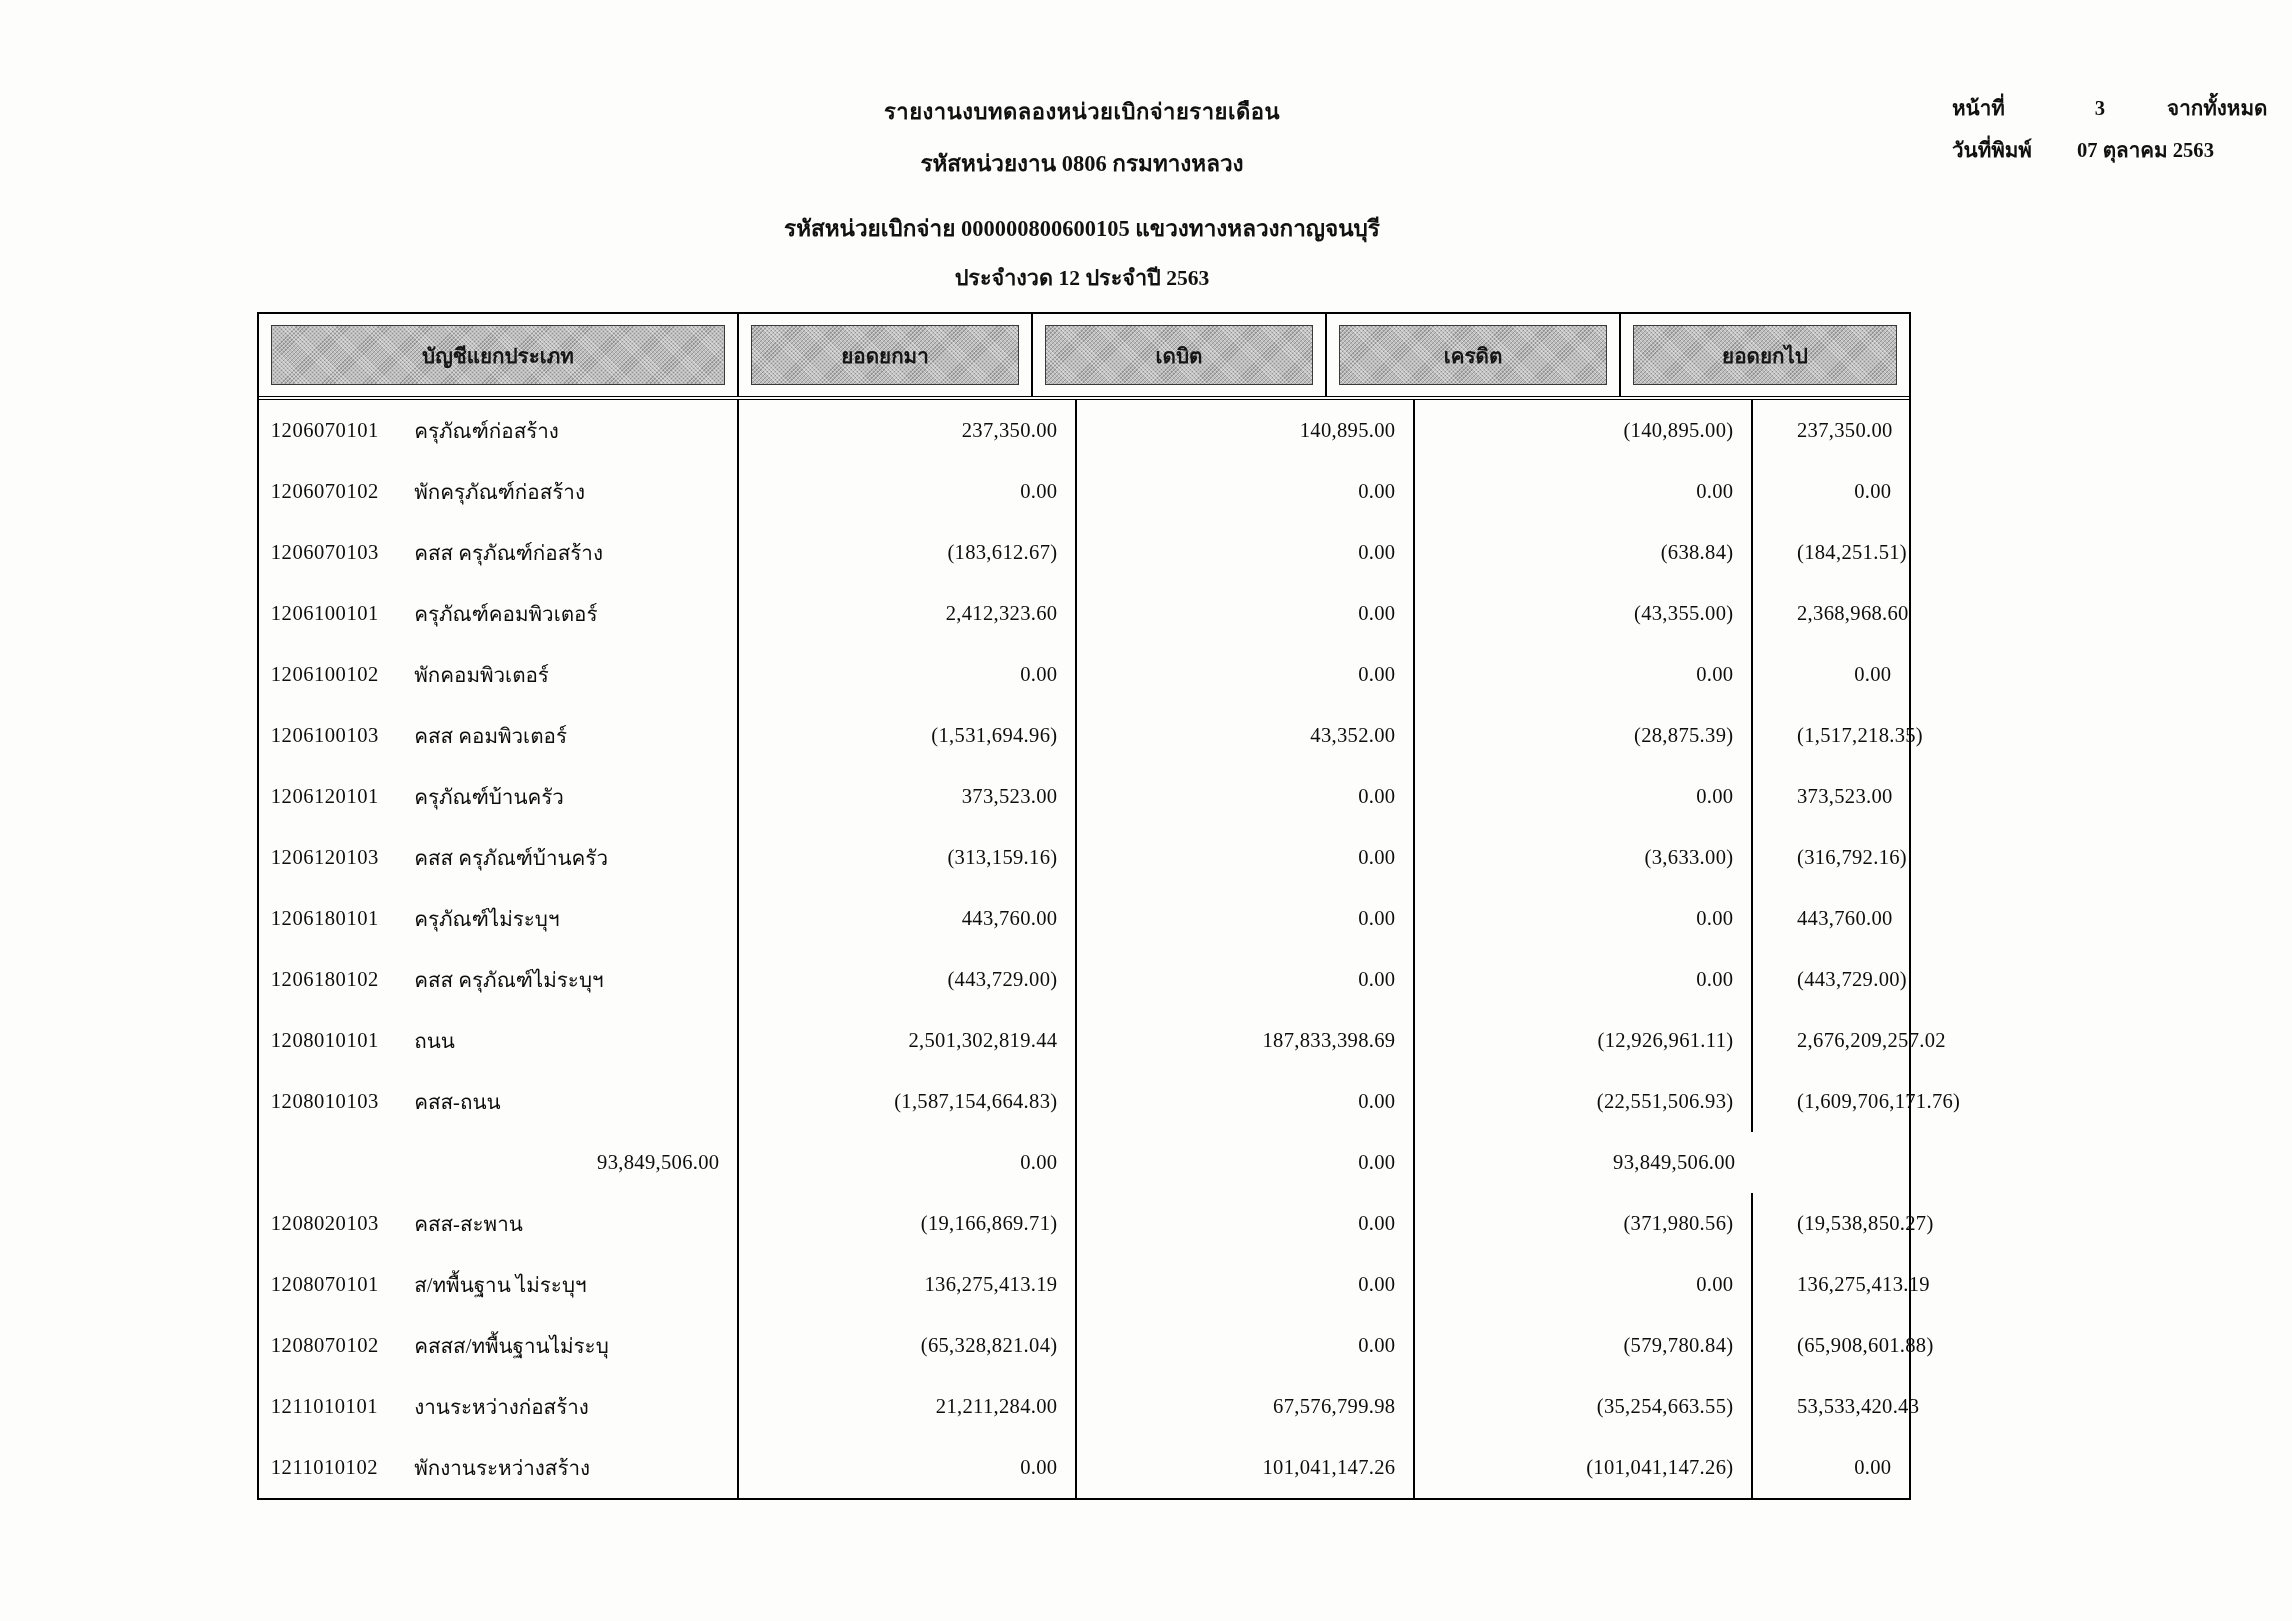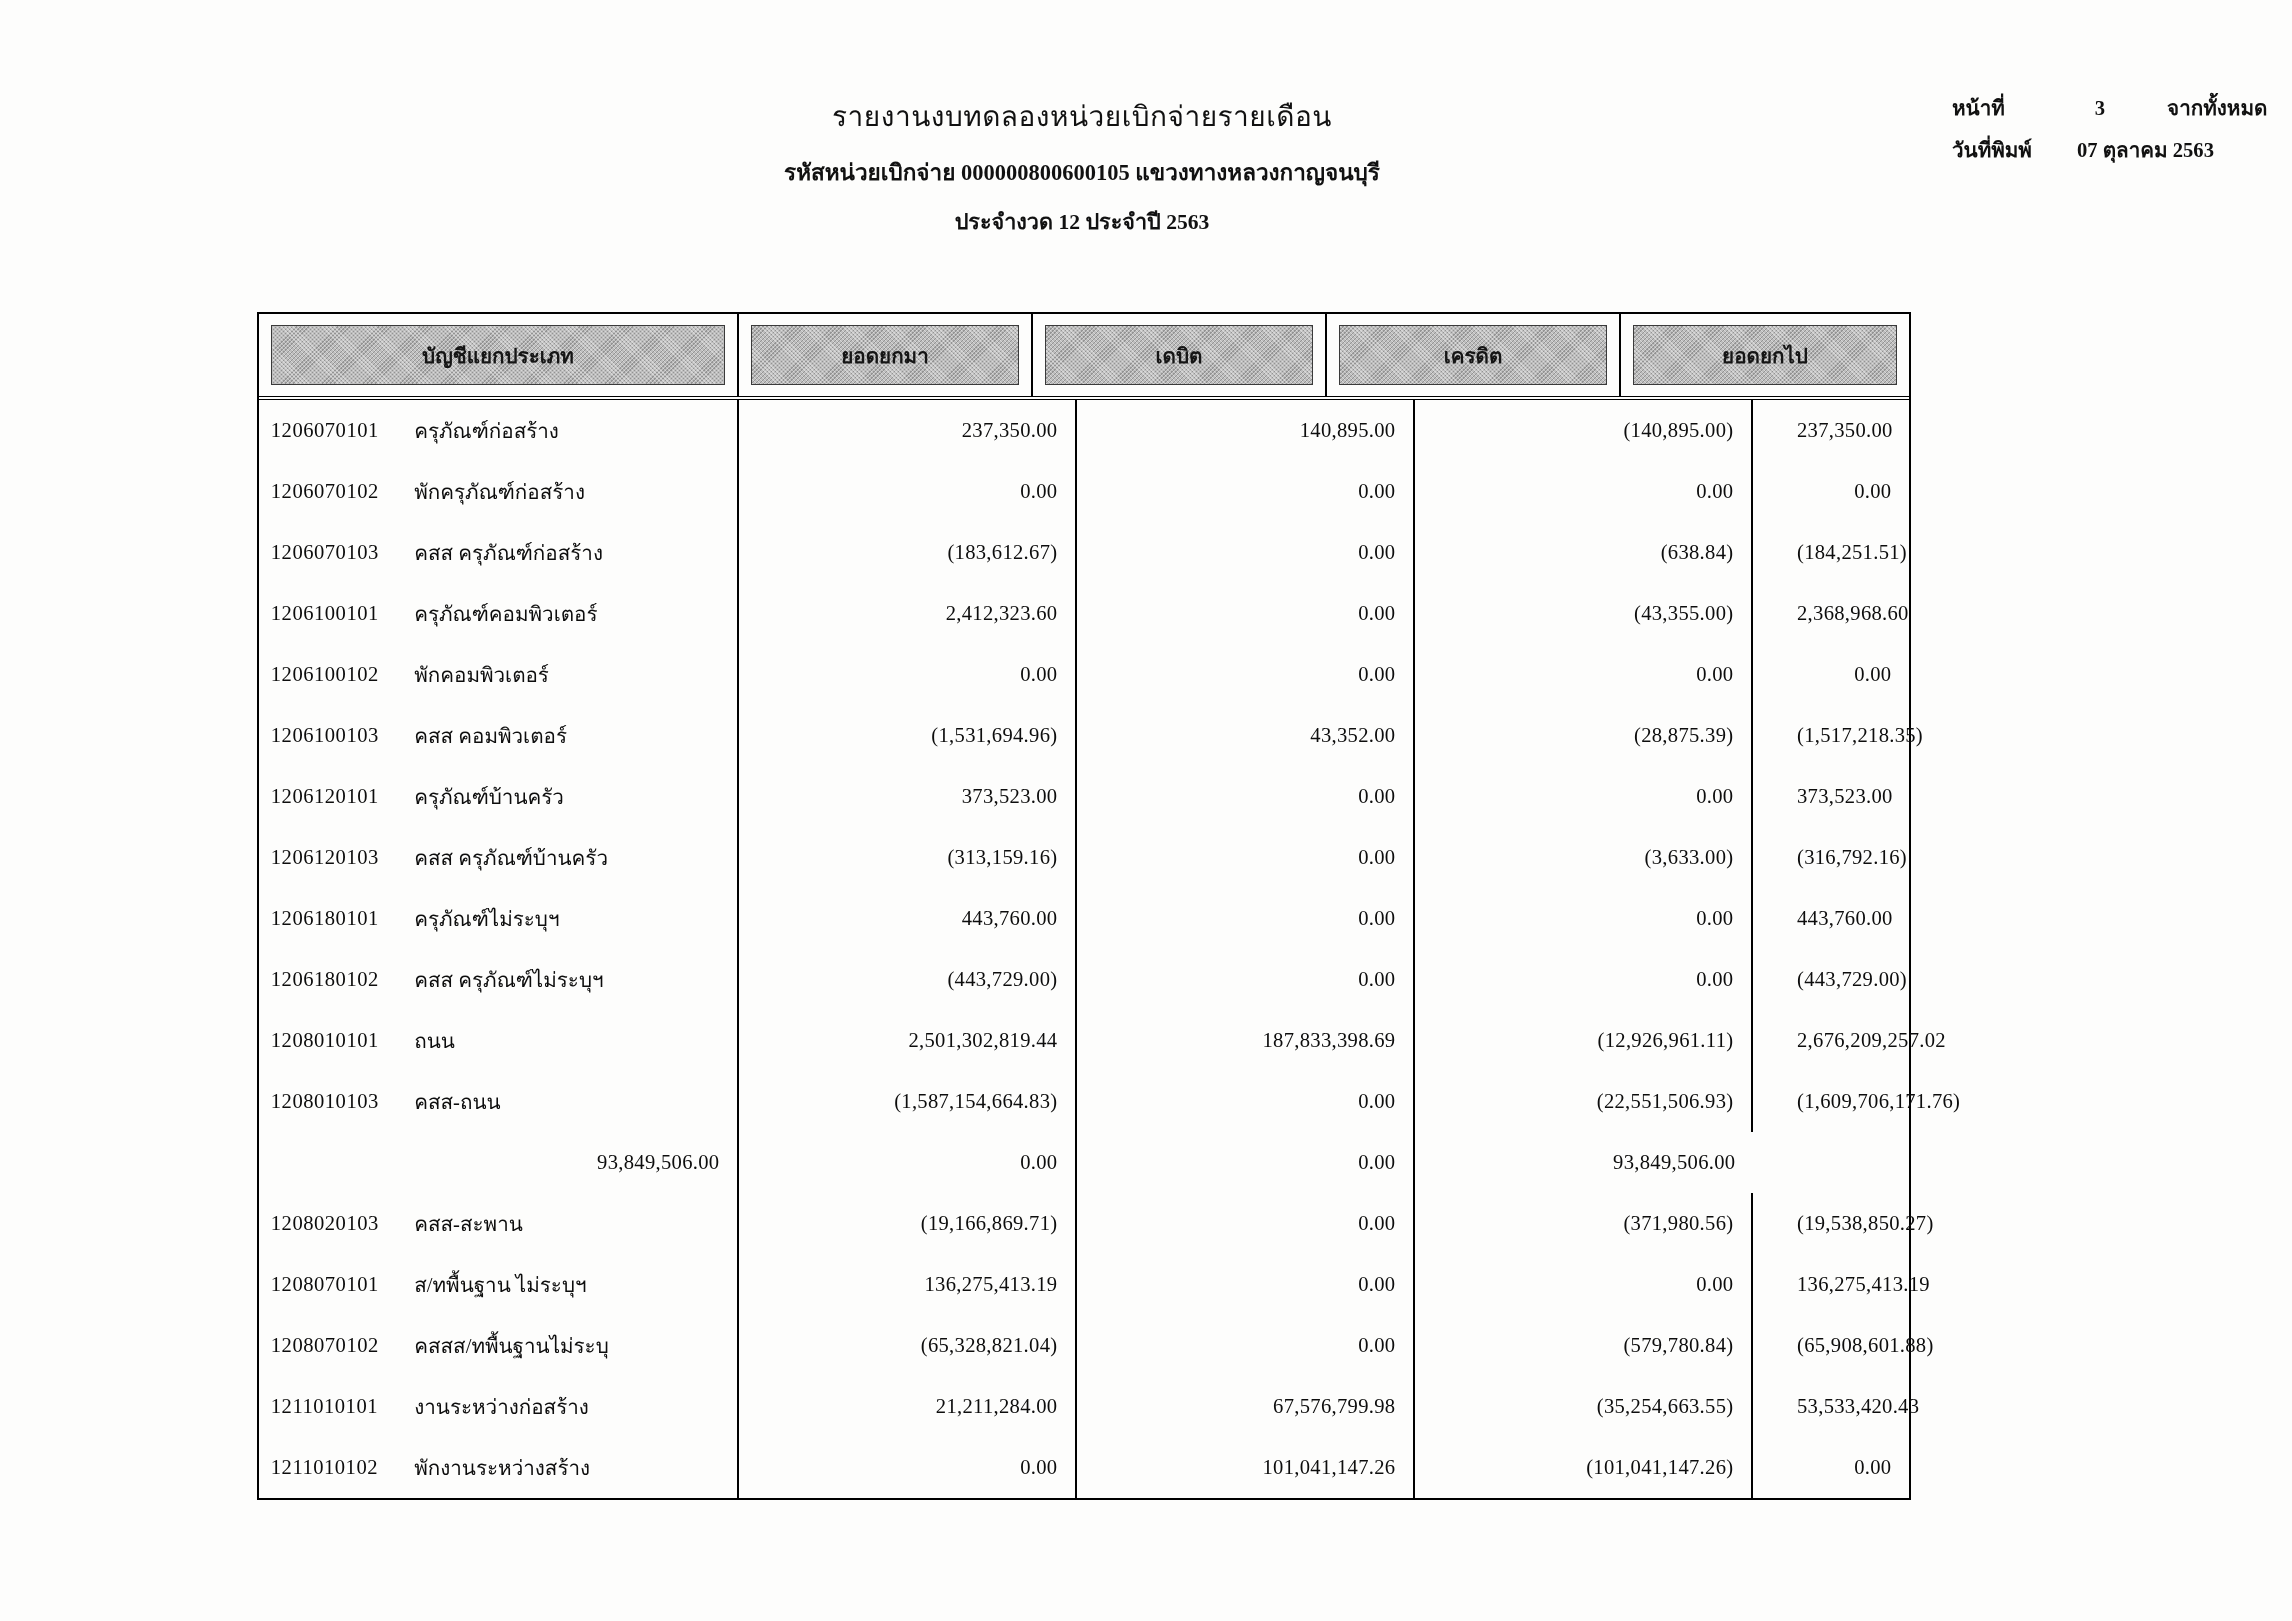--- a/index.html
+++ b/index.html
@@ -19,22 +19,22 @@
 
   
   .report-head {
     position: absolute;
     left: 257px;
     top: 94px;
     width: 1650px;
     text-align: center;
   }
   .report-title {
-    font-size: 28px;
-    font-weight: normal;
+    font-size: 22px;
+    font-weight: bold;
     letter-spacing: 0.5px;
     margin-bottom: 15.7px;
   }
   .report-sub {
     font-size: 22.5px;
     font-weight: bold;
     margin-bottom: 29px;
   }
   .report-sub3 { margin-bottom: 14px; }
   .report-sub4 { font-size: 21.6px; margin-bottom: 0; }
@@ -123,20 +123,21 @@
     letter-spacing: 0.3px;
   }
 </style>
 </head>
 <body>
 
 <div class="page">
 
   <div class="report-head">
     <div class="report-title">รายงานงบทดลองหน่วยเบิกจ่ายรายเดือน</div>
+    <div class="report-sub">รหัสหน่วยงาน 0806 กรมทางหลวง</div>
     <div class="report-sub report-sub3">รหัสหน่วยเบิกจ่าย 000000800600105 แขวงทางหลวงกาญจนบุรี</div>
     <div class="report-sub report-sub4">ประจำงวด 12 ประจำปี 2563</div>
   </div>
 
   <div class="page-info">
     <div class="row">
       <span class="lbl">หน้าที่</span>
       <span class="pg-no">3</span>
       <span class="tot-lbl">จากทั้งหมด</span>
       <span class="tot-no">8</span>

